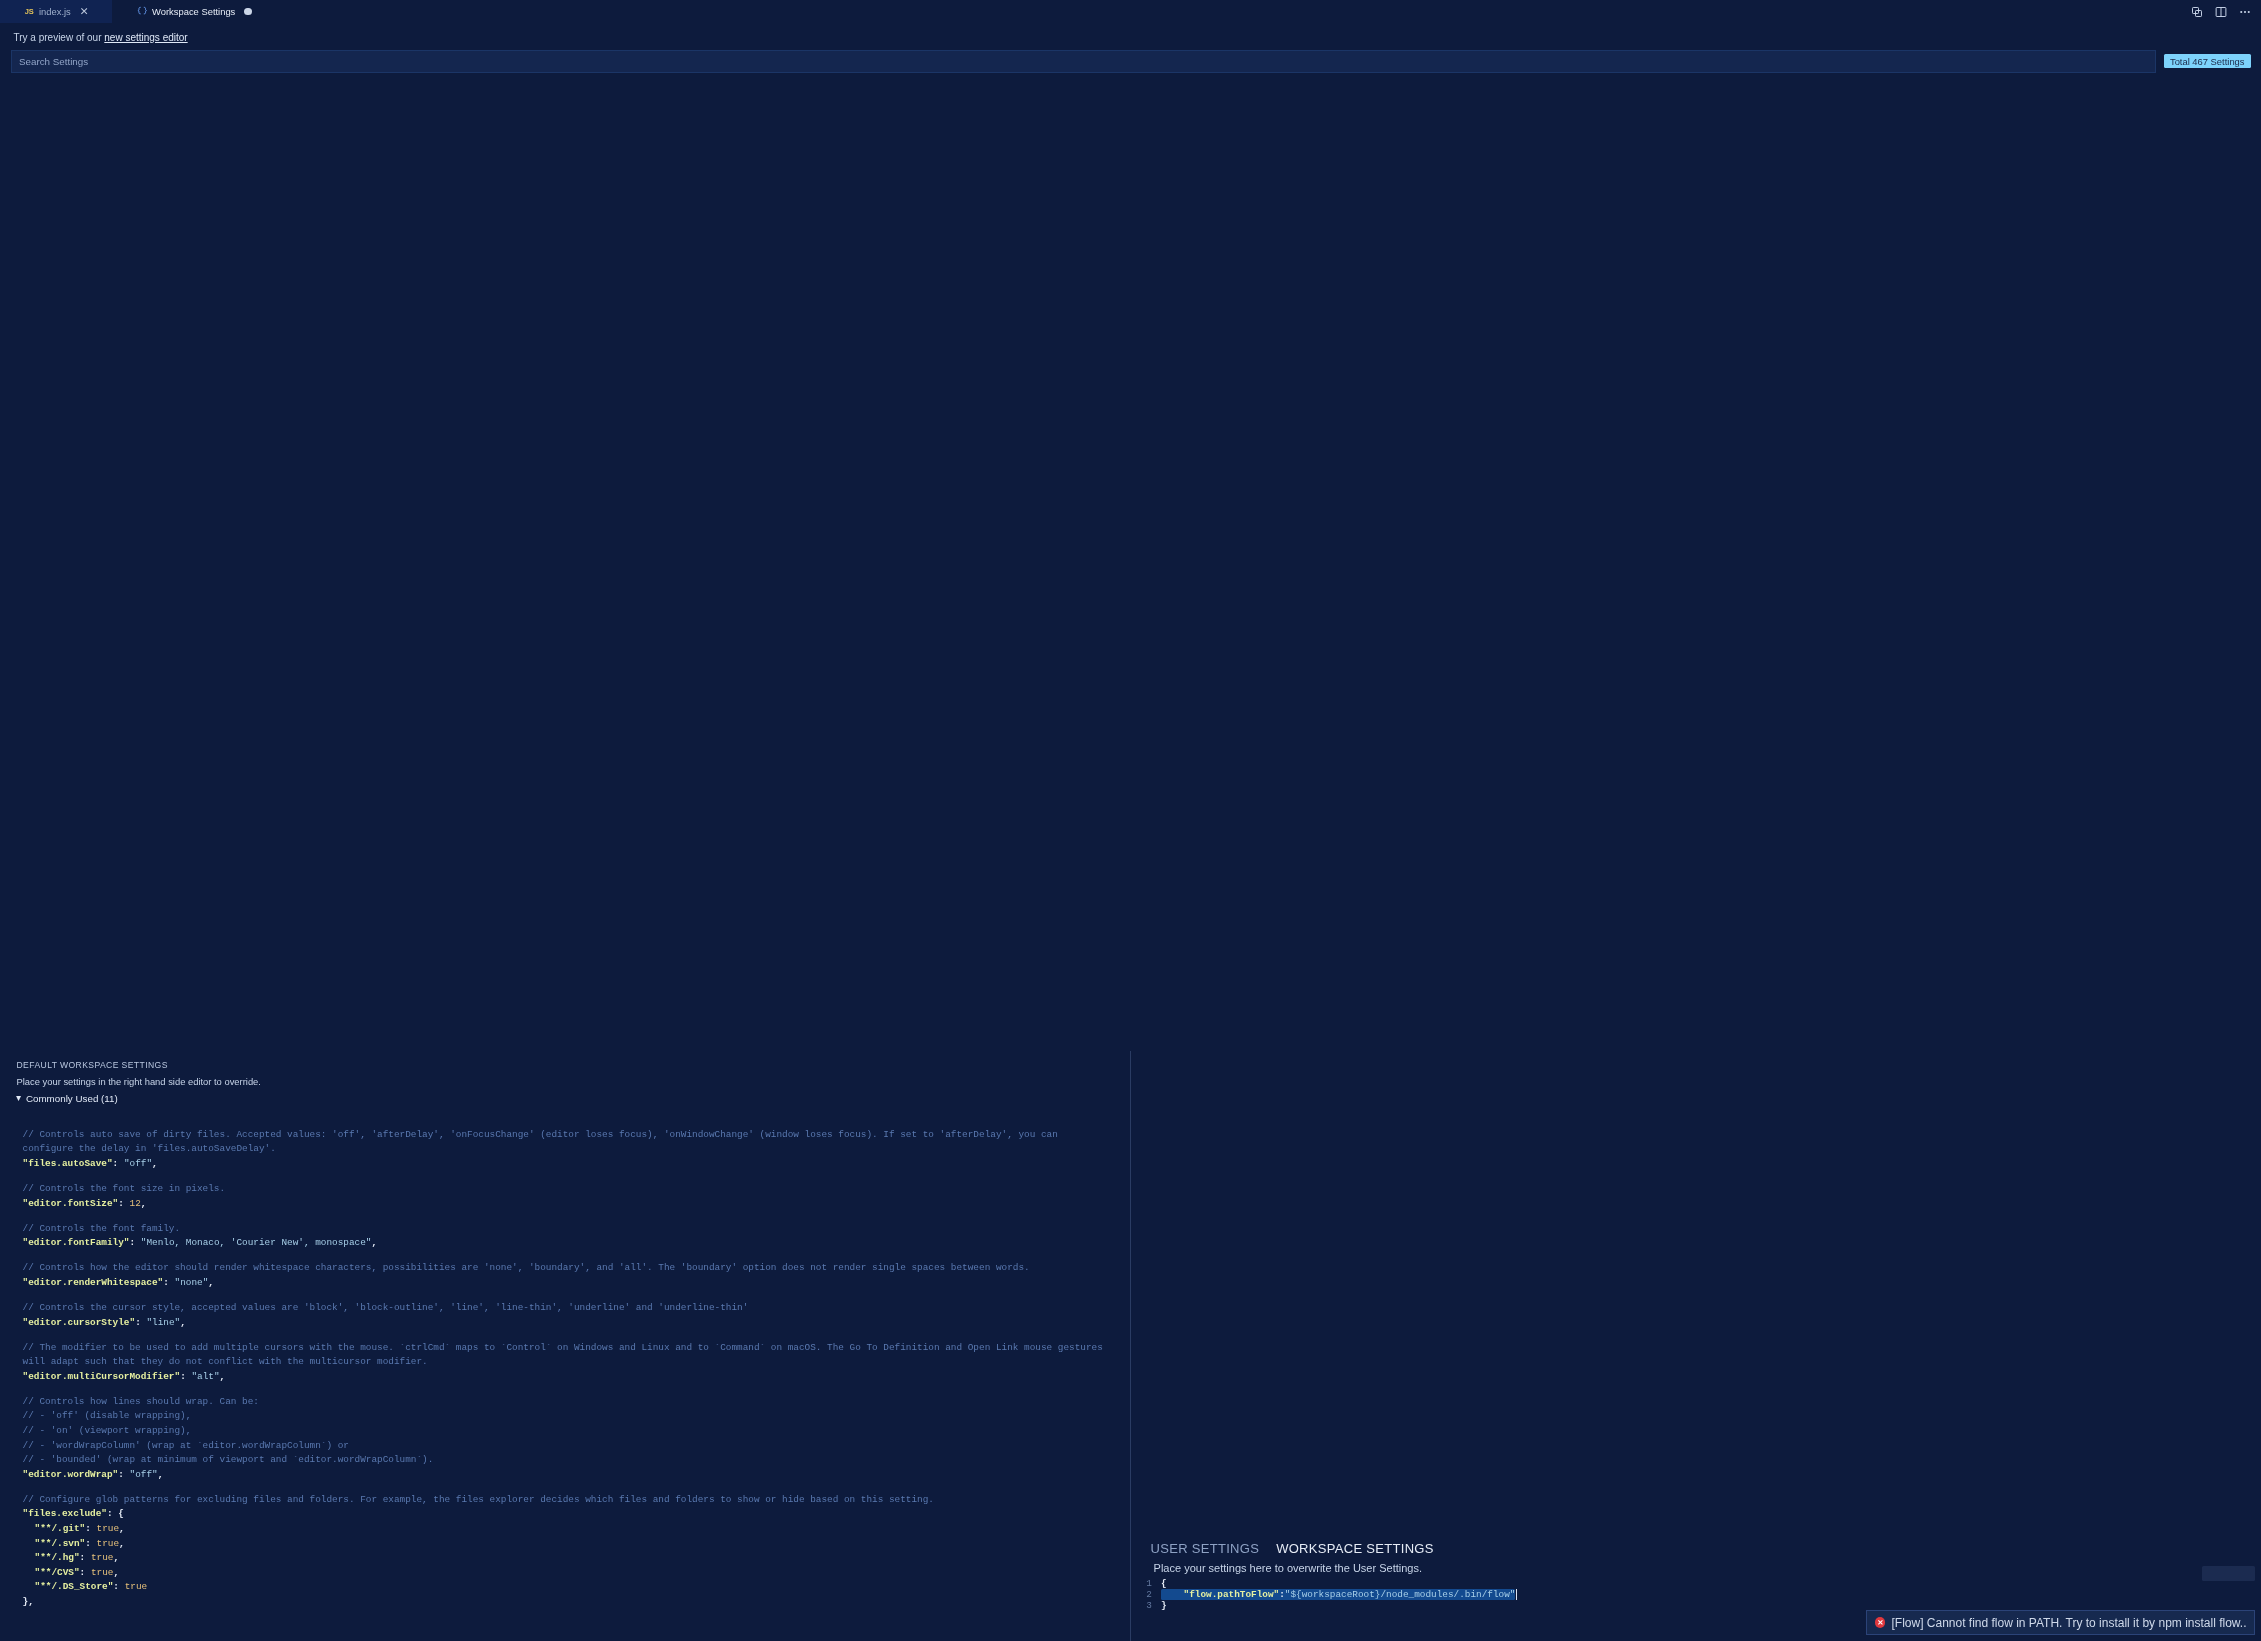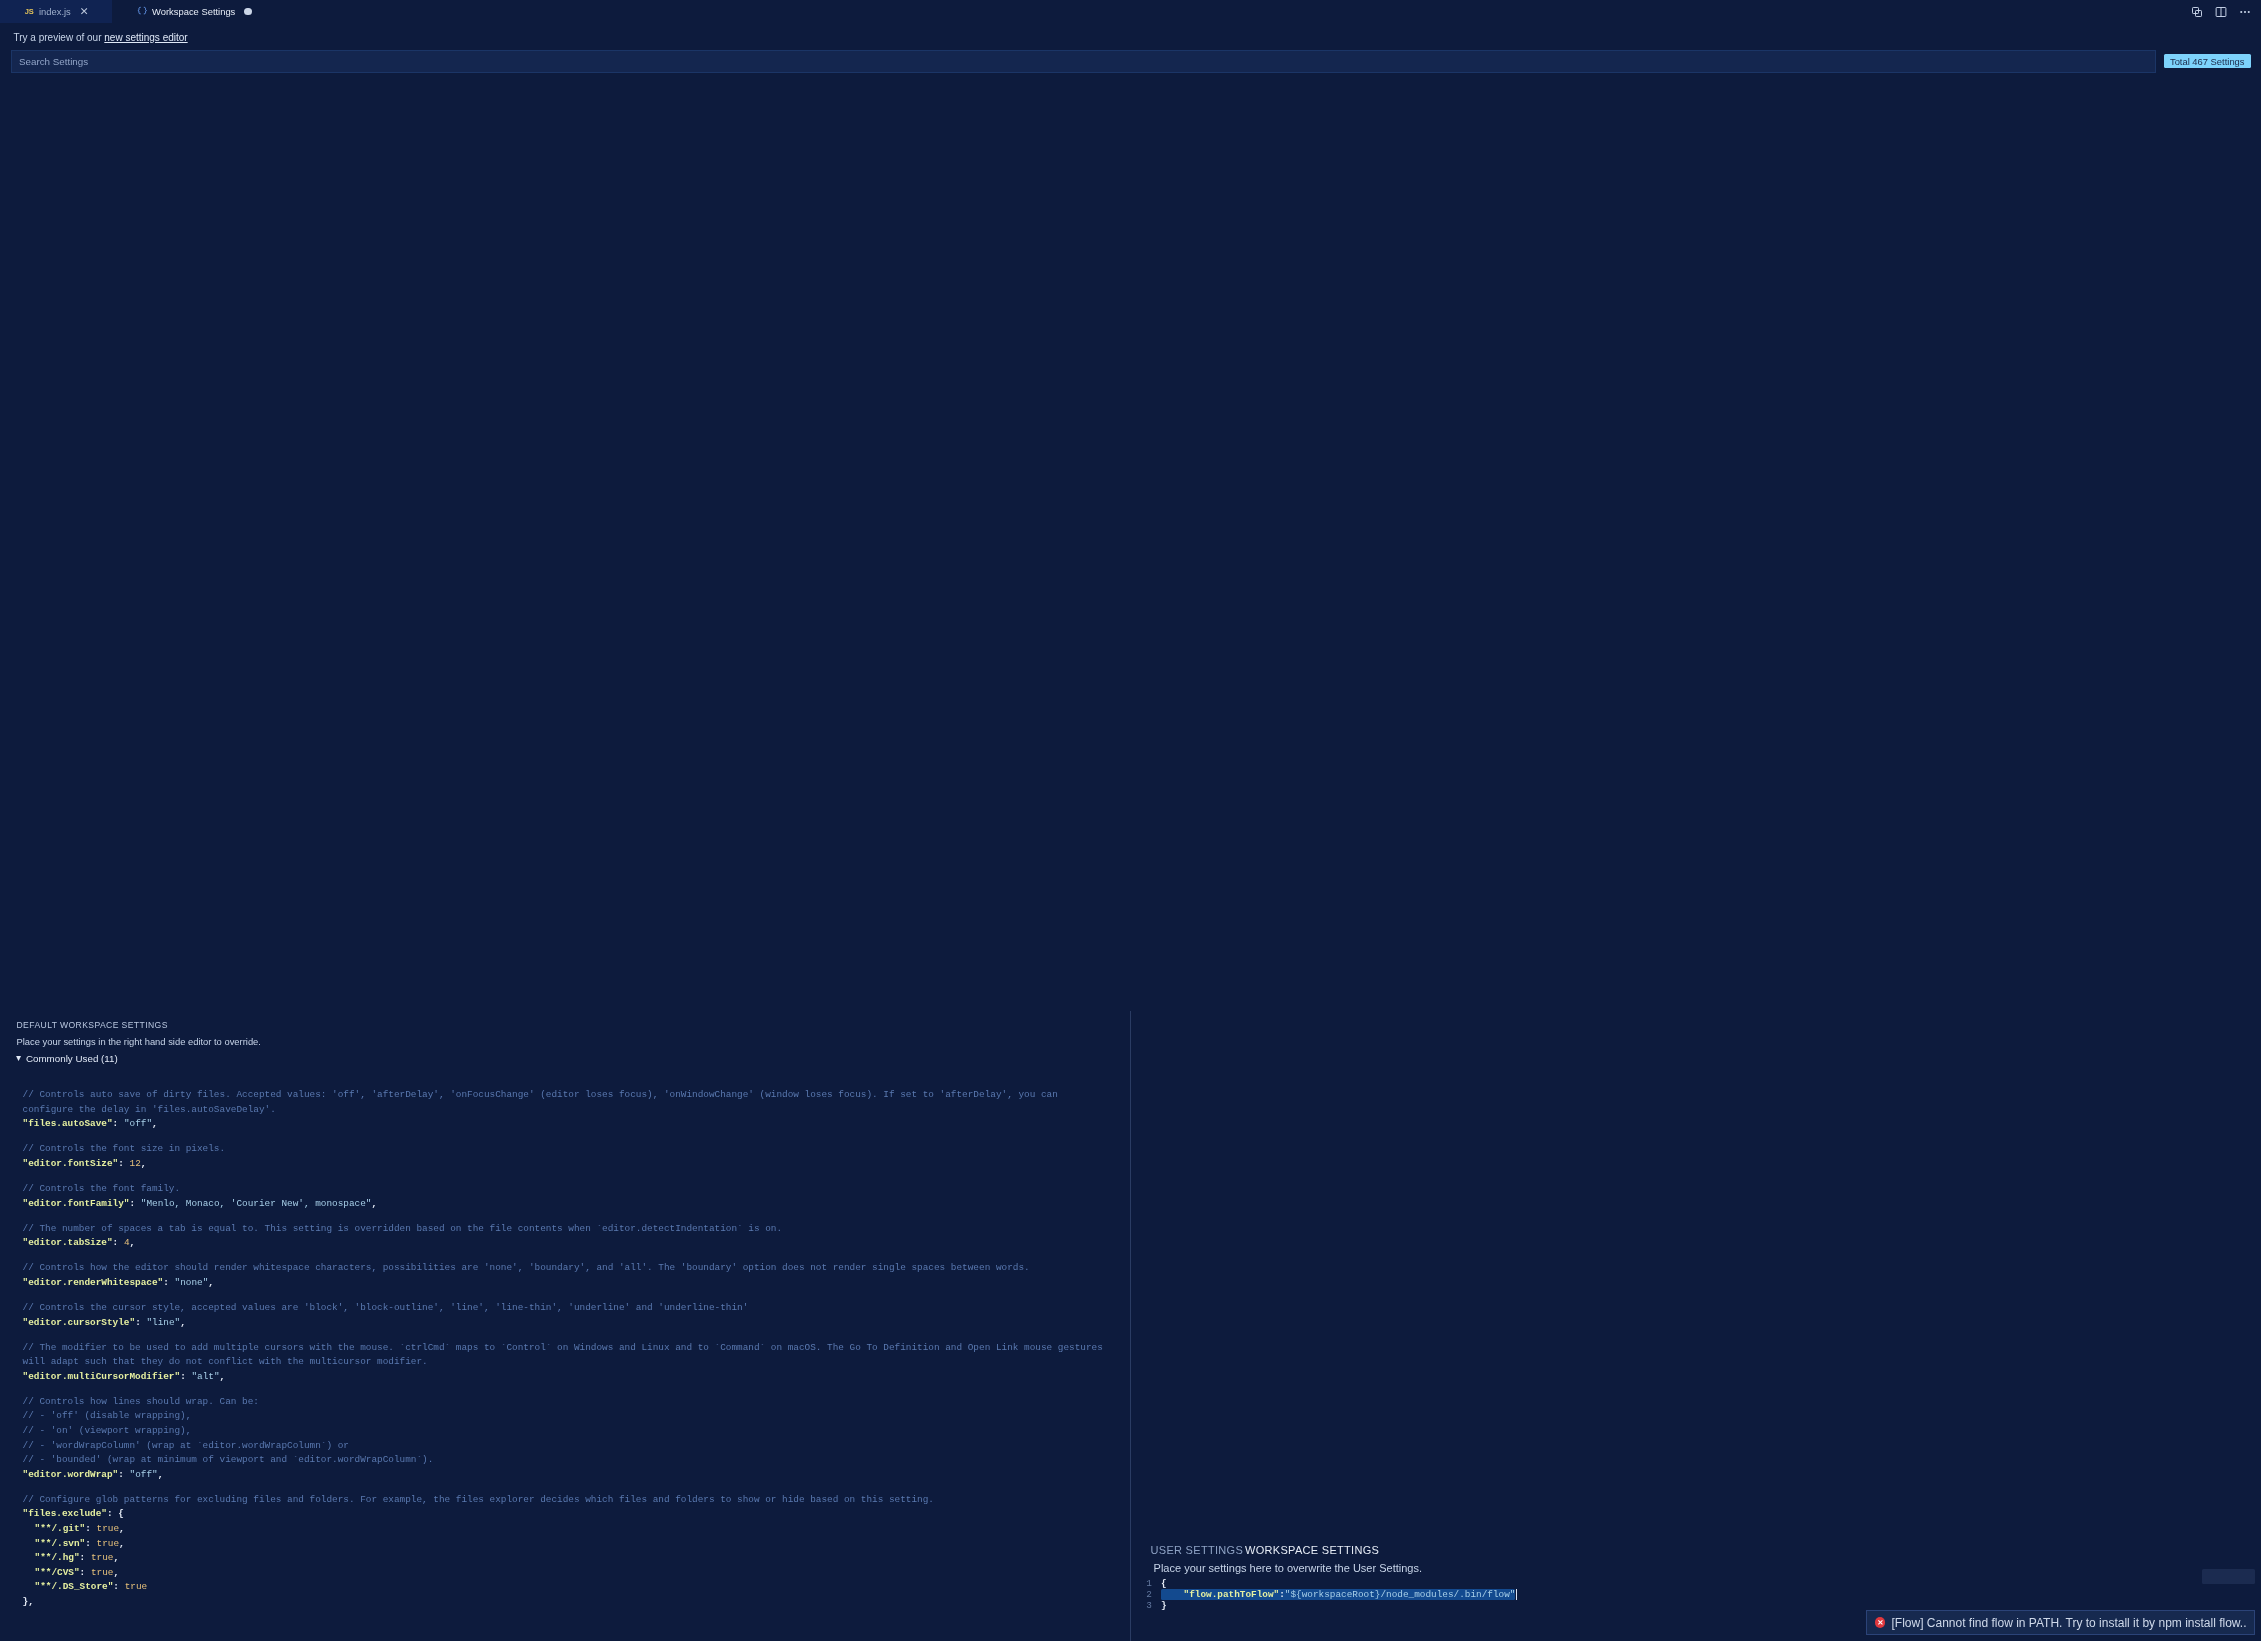--- a/index.html
+++ b/index.html
@@ -77,21 +77,21 @@
   .group .chev { transform: rotate(90deg); display:inline-block; }
   .defaults { padding: 7.5px 22.6px 30px; line-height: 1.55; }
   .comment { color: #5a79b0; }
   .key   { color: #e6f0a0; font-weight: 600; }
   .val   { color: #a7cfe8; }
   .num   { color: #e6c07b; }
   .bool  { color: #e6c07b; }
   .punct { color: #e6ecf6; font-weight: 600; }
   .block { margin: 10.5px 0 1.5px; }
   
-  .rtabs { display:flex; gap:2px; padding: 7.5px 19.5px 1.5px; font-size: 11px; letter-spacing:0.3px; }
+  .rtabs { display:flex; gap:17px; padding: 7.5px 19.5px 1.5px; font-size: 13px; letter-spacing:0.3px; }
   .rtab  { color:#8ea2c4; cursor:pointer; text-transform: uppercase; }
   .rtab.active { color:#e6ecf6; }
   .rhint { padding: 4.5px 22.6px 3px; font-size: 11px; color:#c7d4e8; }
   .editor { display:flex; padding: 1.5px 0 30px; }
   .gutter { width: 30px; text-align: right; padding-right: 9px; color:#62789f; user-select:none; }
   .code   { flex:1; padding-right: 18px; }
   .codeline { white-space: pre; }
   .sel { background:#134a8f; border-radius:1.5px; }
   .caret { border-right: 1.1px solid #d9e2f2; margin-left:0.8px; }
   .minimap {
@@ -184,24 +184,20 @@
           <div class="comment">// Controls auto save of dirty files. Accepted values:  'off', 'afterDelay', 'onFocusChange' (editor loses focus), 'onWindowChange' (window loses focus). If set to 'afterDelay', you can configure the delay in 'files.autoSaveDelay'.</div>
           <div><span class="key">"files.autoSave"</span><span class="punct">: </span><span class="val">"off"</span><span class="punct">,</span></div>
         </div>
         <div class="block">
           <div class="comment">// Controls the font size in pixels.</div>
           <div><span class="key">"editor.fontSize"</span><span class="punct">: </span><span class="num">12</span><span class="punct">,</span></div>
         </div>
         <div class="block">
           <div class="comment">// Controls the font family.</div>
           <div><span class="key">"editor.fontFamily"</span><span class="punct">: </span><span class="val">"Menlo, Monaco, 'Courier New', monospace"</span><span class="punct">,</span></div>
-        </div>
-        <div class="block">
-          <div class="comment">// The number of spaces a tab is equal to. This setting is overridden based on the file contents when `editor.detectIndentation` is on.</div>
-          <div><span class="key">"editor.tabSize"</span><span class="punct">: </span><span class="num">4</span><span class="punct">,</span></div>
         </div>
         <div class="block">
           <div class="comment">// Controls how the editor should render whitespace characters, possibilities are 'none', 'boundary', and 'all'. The 'boundary' option does not render single spaces between words.</div>
           <div><span class="key">"editor.renderWhitespace"</span><span class="punct">: </span><span class="val">"none"</span><span class="punct">,</span></div>
         </div>
         <div class="block">
           <div class="comment">// Controls the cursor style, accepted values are 'block', 'block-outline', 'line', 'line-thin', 'underline' and 'underline-thin'</div>
           <div><span class="key">"editor.cursorStyle"</span><span class="punct">: </span><span class="val">"line"</span><span class="punct">,</span></div>
         </div>
         <div class="block">

